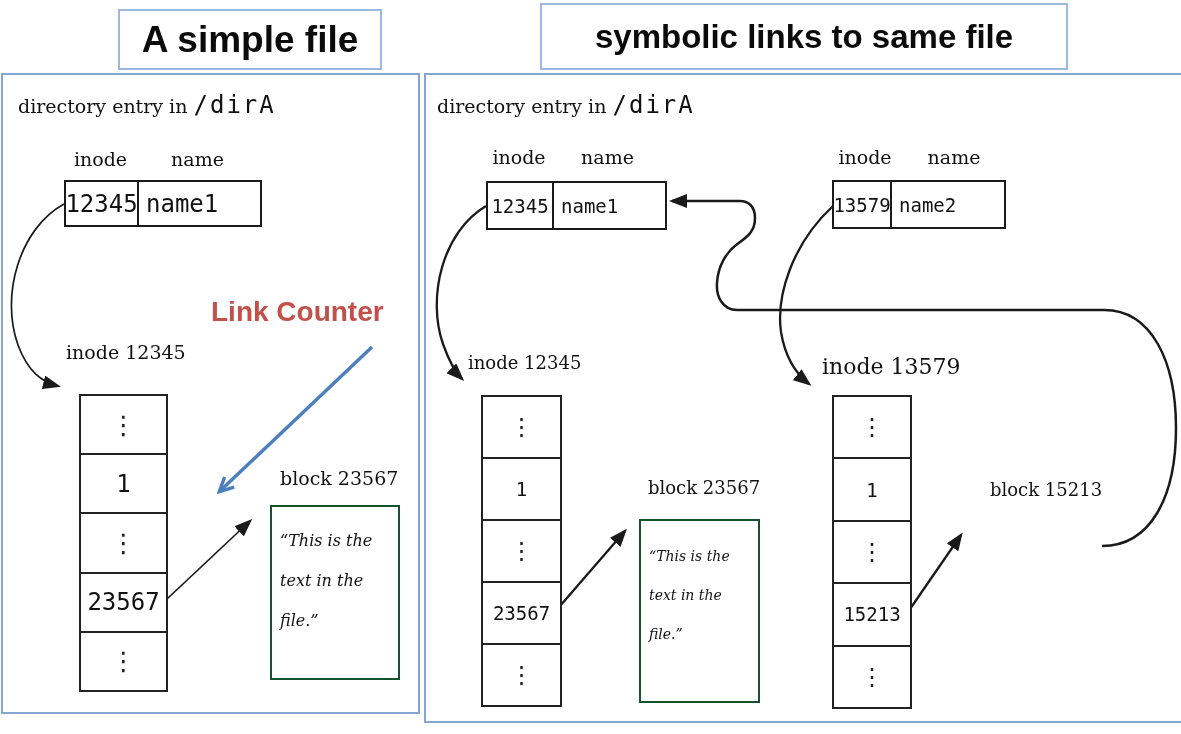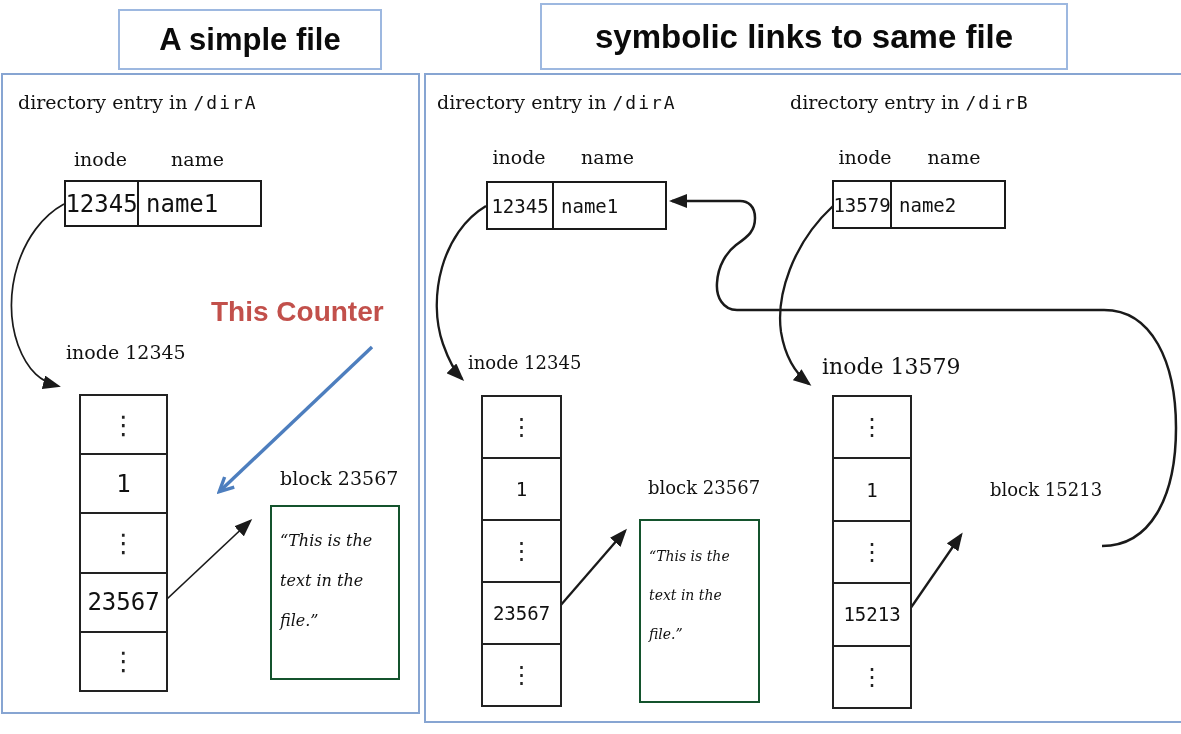--- a/index.html
+++ b/index.html
@@ -9,21 +9,21 @@
   
   .panel{position:absolute;border:2px solid #87A5D2;background:transparent;}
 
   
   .title-box{position:absolute;background:#fff;border:2px solid #9DB8E0;
              display:flex;align-items:center;justify-content:center;
              font-family:"Liberation Sans",sans-serif;font-weight:bold;color:#0b0b0b;z-index:20;}
 
   
   .dir-label{position:absolute;font-size:19px;white-space:nowrap;z-index:12;}
-  .dir-path{font-family:"DejaVu Sans Mono",monospace;font-size:18px;letter-spacing:2px;}
+  .dir-path{font-family:"DejaVu Sans Mono",monospace;font-size:24px;letter-spacing:2px;}
 
   
   .hdr{position:absolute;font-size:19px;text-align:center;z-index:12;}
   .entry-table{position:absolute;display:flex;border:2px solid #1a1a1a;background:#fff;z-index:12;}
   .entry-table .cell{display:flex;align-items:center;font-family:"DejaVu Sans Mono",monospace;box-sizing:border-box;}
   .entry-table .c1{justify-content:center;border-right:2px solid #1a1a1a;}
   .entry-table .c2{justify-content:flex-start;padding-left:7px;}
 
   
   .inode-col{position:absolute;display:flex;flex-direction:column;border:2px solid #222;background:#fff;z-index:12;}
@@ -43,21 +43,21 @@
   
   .link-counter{position:absolute;font-family:"Liberation Sans",sans-serif;font-weight:bold;
                 font-size:28px;z-index:14;white-space:nowrap;}
 
   svg.arrows{position:absolute;left:0;top:0;z-index:10;}
 
   
   #panel-left{left:1px;top:73px;width:415px;height:637px;}
   #panel-right{left:424px;top:73px;width:770px;height:646px;}
 
-  #title-left{left:118px;top:9px;width:260px;height:57px;font-size:31px;}
+  #title-left{left:118px;top:9px;width:260px;height:57px;font-size:37px;}
   #title-right{left:540px;top:3px;width:524px;height:63px;font-size:33px;}
 
   #dir-left{left:18px;top:91px;}
   #dir-a{left:437px;top:91px;}
   #dir-b{left:790px;top:91px;}
 
   #hdr-left-inode{left:64px;top:148px;width:73px;}
   #hdr-left-name{left:137px;top:148px;width:121px;}
   #table-left{left:64px;top:180px;height:43px;}
   #table-left .c1{width:73px;font-size:24px;}
@@ -148,24 +148,20 @@
   </div>
 
   <div class="dir-label" id="dir-left">
     <span>directory entry in</span>
     <span class="dir-path">/dirA</span>
   </div>
   <div class="dir-label" id="dir-a">
     <span>directory entry in</span>
     <span class="dir-path">/dirA</span>
   </div>
-  <div class="dir-label" id="dir-b">
-    <span>directory entry in</span>
-    <span class="dir-path">/dirB</span>
-  </div>
 
   <div class="hdr" id="hdr-left-inode">inode</div>
   <div class="hdr" id="hdr-left-name">name</div>
   <div class="entry-table" id="table-left">
     <div class="cell c1">12345</div>
     <div class="cell c2">name1</div>
   </div>
 
   <div class="hdr" id="hdr-a-inode">inode</div>
   <div class="hdr" id="hdr-a-name">name</div>
@@ -174,21 +170,21 @@
     <div class="cell c2">name1</div>
   </div>
 
   <div class="hdr" id="hdr-b-inode">inode</div>
   <div class="hdr" id="hdr-b-name">name</div>
   <div class="entry-table" id="table-b">
     <div class="cell c1">13579</div>
     <div class="cell c2">name2</div>
   </div>
 
-  <div class="link-counter" id="link-counter" style="color: rgb(194, 80, 75);">This Counter</div>
+  <div class="link-counter" id="link-counter" style="color: rgb(194, 80, 75);">Link Counter</div>
 
   <div class="slabel" id="inode-label-left">inode 12345</div>
   <div class="inode-col" id="col-left">
     <div class="icell dots">⋮</div>
     <div class="icell">1</div>
     <div class="icell dots">⋮</div>
     <div class="icell">23567</div>
     <div class="icell dots">⋮</div>
   </div>
 

